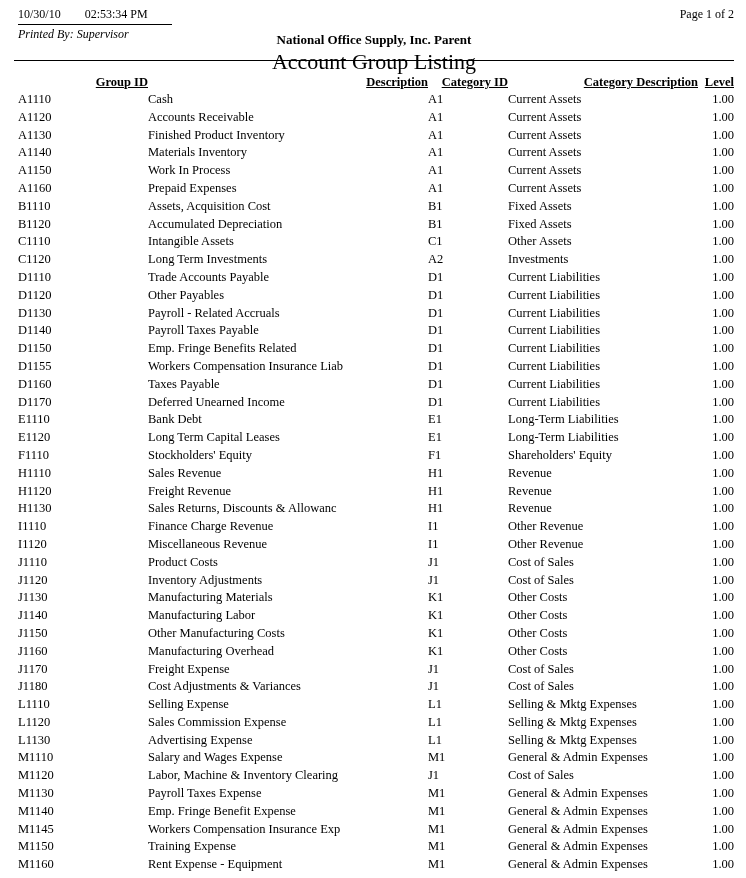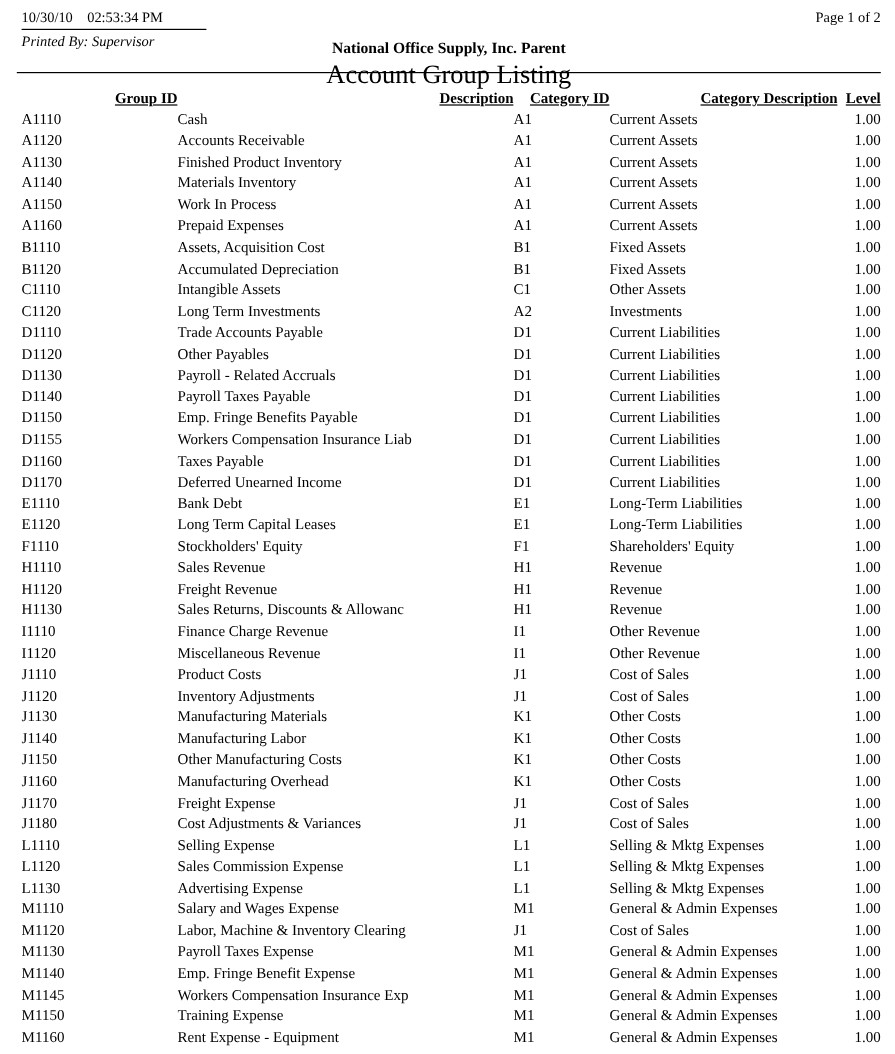--- a/index.html
+++ b/index.html
@@ -3,21 +3,21 @@
 <meta charset="utf-8">
 <style>
   html,body{margin:0;padding:0;}
   body{
     width:746px;height:878px;overflow:hidden;background:#ffffff;color:#000;
     font-family:"Liberation Serif","DejaVu Serif",serif;
   }
   .page{padding:5px 12px 0 14px;}
   .report-header{position:relative;height:55px;border-bottom:1px solid #000;}
   .hdr-left{position:absolute;left:4px;top:2px;font-size:12px;line-height:15px;}
-  .datetime{display:flex;gap:12px;border-bottom:1px solid #000;padding:0 6px 2px 0;width:148px;}
+  .datetime{display:flex;gap:24px;border-bottom:1px solid #000;padding:0 6px 2px 0;width:148px;}
   .printedby{margin-top:2px;font-style:italic;}
   .hdr-center{text-align:center;padding-top:3px;}
   .company{font-weight:bold;font-size:13px;line-height:15px;margin-top:24px;}
   .title{font-weight:normal;font-size:22px;line-height:20px;margin-top:5px;}
   .hdr-right{position:absolute;right:0;top:2px;font-size:12px;}
   table.report{
     width:716px;margin:12px 0 0 4px;border-collapse:collapse;table-layout:fixed;
     font-size:12.5px;
   }
   table.report th{
@@ -157,21 +157,21 @@
         </tr>
         <tr>
           <td class="col-0">D1140</td>
           <td class="col-1">Payroll Taxes Payable</td>
           <td class="col-2">D1</td>
           <td class="col-3">Current Liabilities</td>
           <td class="col-4">1.00</td>
         </tr>
         <tr>
           <td class="col-0">D1150</td>
-          <td class="col-1">Emp. Fringe Benefits Payable</td>
+          <td class="col-1">Emp. Fringe Benefits Related</td>
           <td class="col-2">D1</td>
           <td class="col-3">Current Liabilities</td>
           <td class="col-4">1.00</td>
         </tr>
         <tr>
           <td class="col-0">D1155</td>
           <td class="col-1">Workers Compensation Insurance Liab</td>
           <td class="col-2">D1</td>
           <td class="col-3">Current Liabilities</td>
           <td class="col-4">1.00</td>

